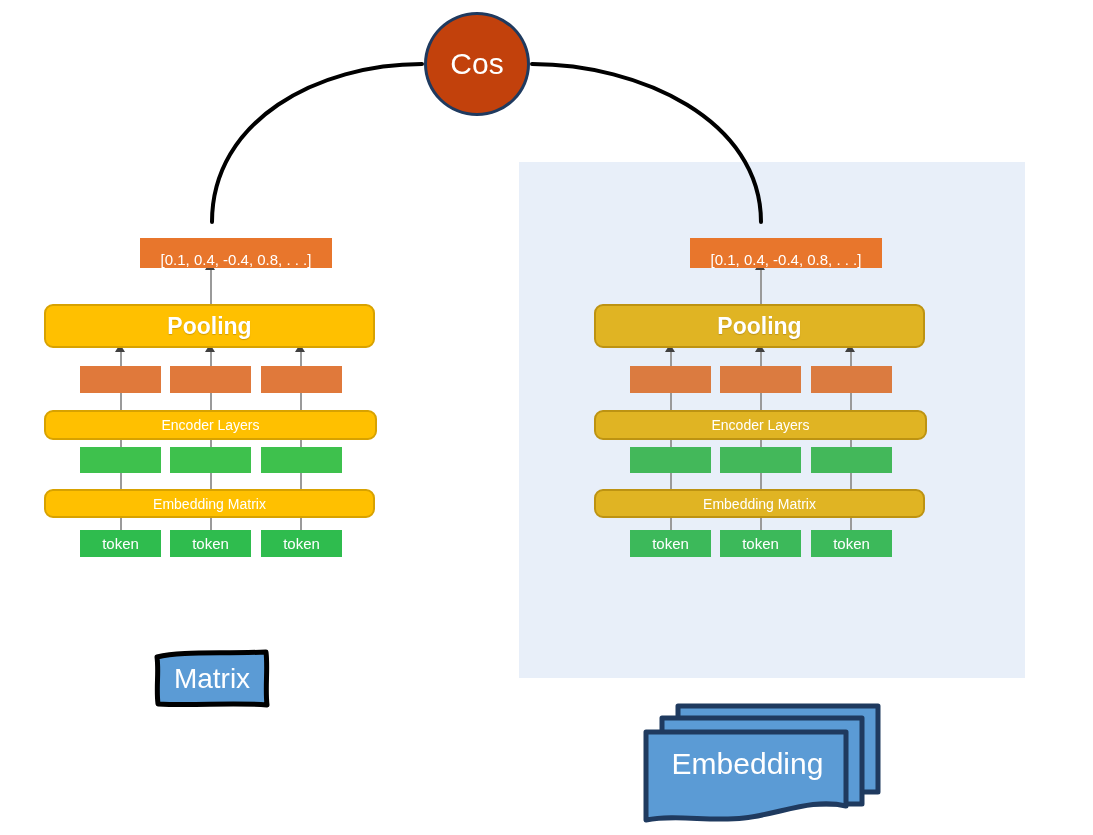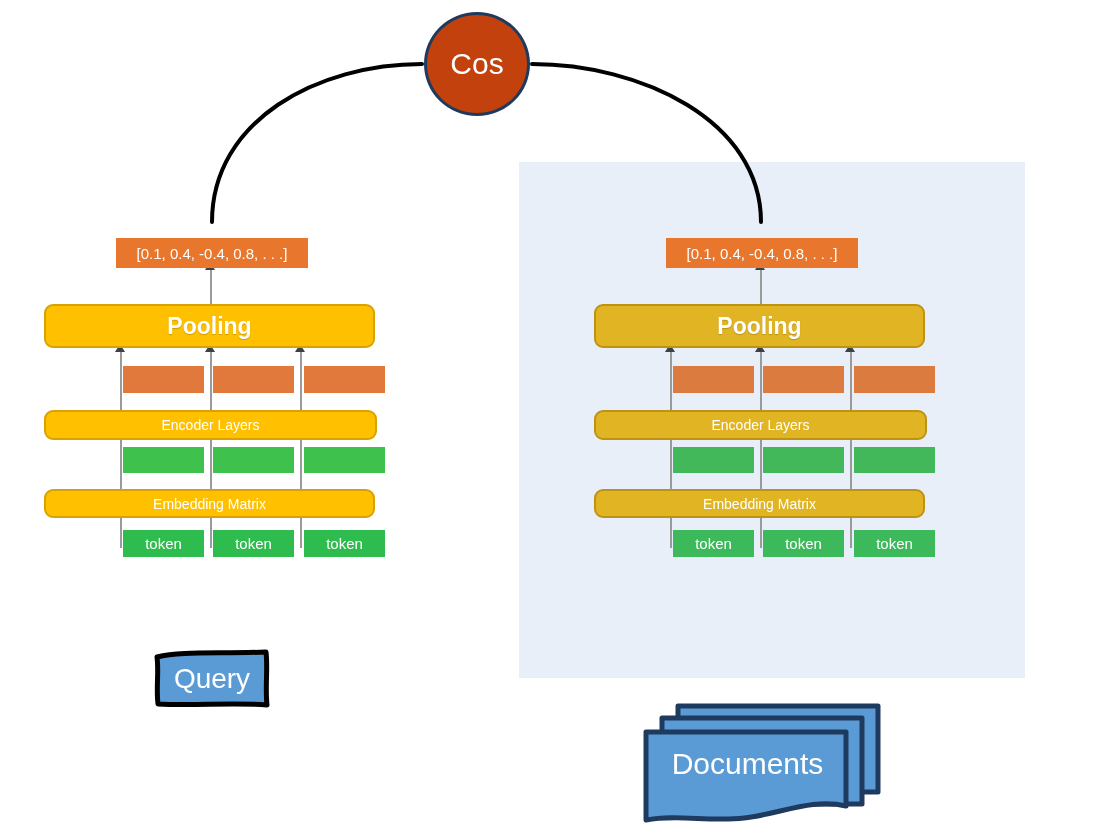--- a/index.html
+++ b/index.html
@@ -89,24 +89,25 @@
     border-bottom: 8px solid #404040;
     z-index: 3;
   }
 
   .vec-box {
     position: absolute;
     background: #e8762c;
     color: #ffffff;
     font-size: 15px;
     display: flex;
-    align-items: center;
+    align-items: flex-end;
     justify-content: center;
     z-index: 4;
     white-space: nowrap;
+    margin-left: 24px;
   }
 
   .wide-box {
     position: absolute;
     border-radius: 9px;
     box-sizing: border-box;
     display: flex;
     align-items: center;
     justify-content: center;
     color: #ffffff;
@@ -132,21 +133,20 @@
 
   .small-box {
     position: absolute;
     box-sizing: border-box;
     display: flex;
     align-items: center;
     justify-content: center;
     color: #ffffff;
     font-size: 15px;
     z-index: 4;
-    margin-left: 43px;
   }
   .hidden-orange { background: #e0793b; }
   .right .hidden-orange { background: #db7b40; }
   .emb-green { background: #3ec14d; }
   .right .emb-green { background: #43b85a; }
   .token-green { background: #2fbc4e; }
   .right .token-green { background: #3cb95a; }
 
   
   .query-shape {
@@ -304,30 +304,30 @@
     <div class="small-box token-green" style="left:261px; top:530px; width:81px; height:27px;">
       <span>token</span>
     </div>
   </div>
 
   <svg class="query-shape" viewBox="0 0 120 62" width="120" height="62">
     <path d="M 5 9 C 30 3, 66 6, 114 4 C 116 20, 113 40, 115 57
              C 80 54, 44 58, 6 56 C 4 40, 7 24, 5 9 Z" fill="#5b9bd5" stroke="#000000" stroke-width="5" stroke-linejoin="round"></path>
   </svg>
   <div class="query-text">
-    <span>Query</span>
+    <span>Matrix</span>
   </div>
 
   <svg class="docs-shape" viewBox="0 0 245 128" width="245" height="128">
 
     <path d="M 38 6 L 238 6 L 238 92 L 38 92 Z" fill="#5b9bd5" stroke="#1f3a5f" stroke-width="5" stroke-linejoin="round"></path>
 
     <path d="M 22 18 L 222 18 L 222 104 L 22 104 Z" fill="#5b9bd5" stroke="#1f3a5f" stroke-width="5" stroke-linejoin="round"></path>
 
     <path d="M 6 32 L 206 32 L 206 106
              C 172 98, 140 114, 104 118
              C 70 122, 36 114, 6 120 Z" fill="#5b9bd5" stroke="#1f3a5f" stroke-width="5" stroke-linejoin="round"></path>
   </svg>
   <div class="docs-text">
-    <span>Documents</span>
+    <span>Embedding</span>
   </div>
 
 </div>
 
 </body></html>

